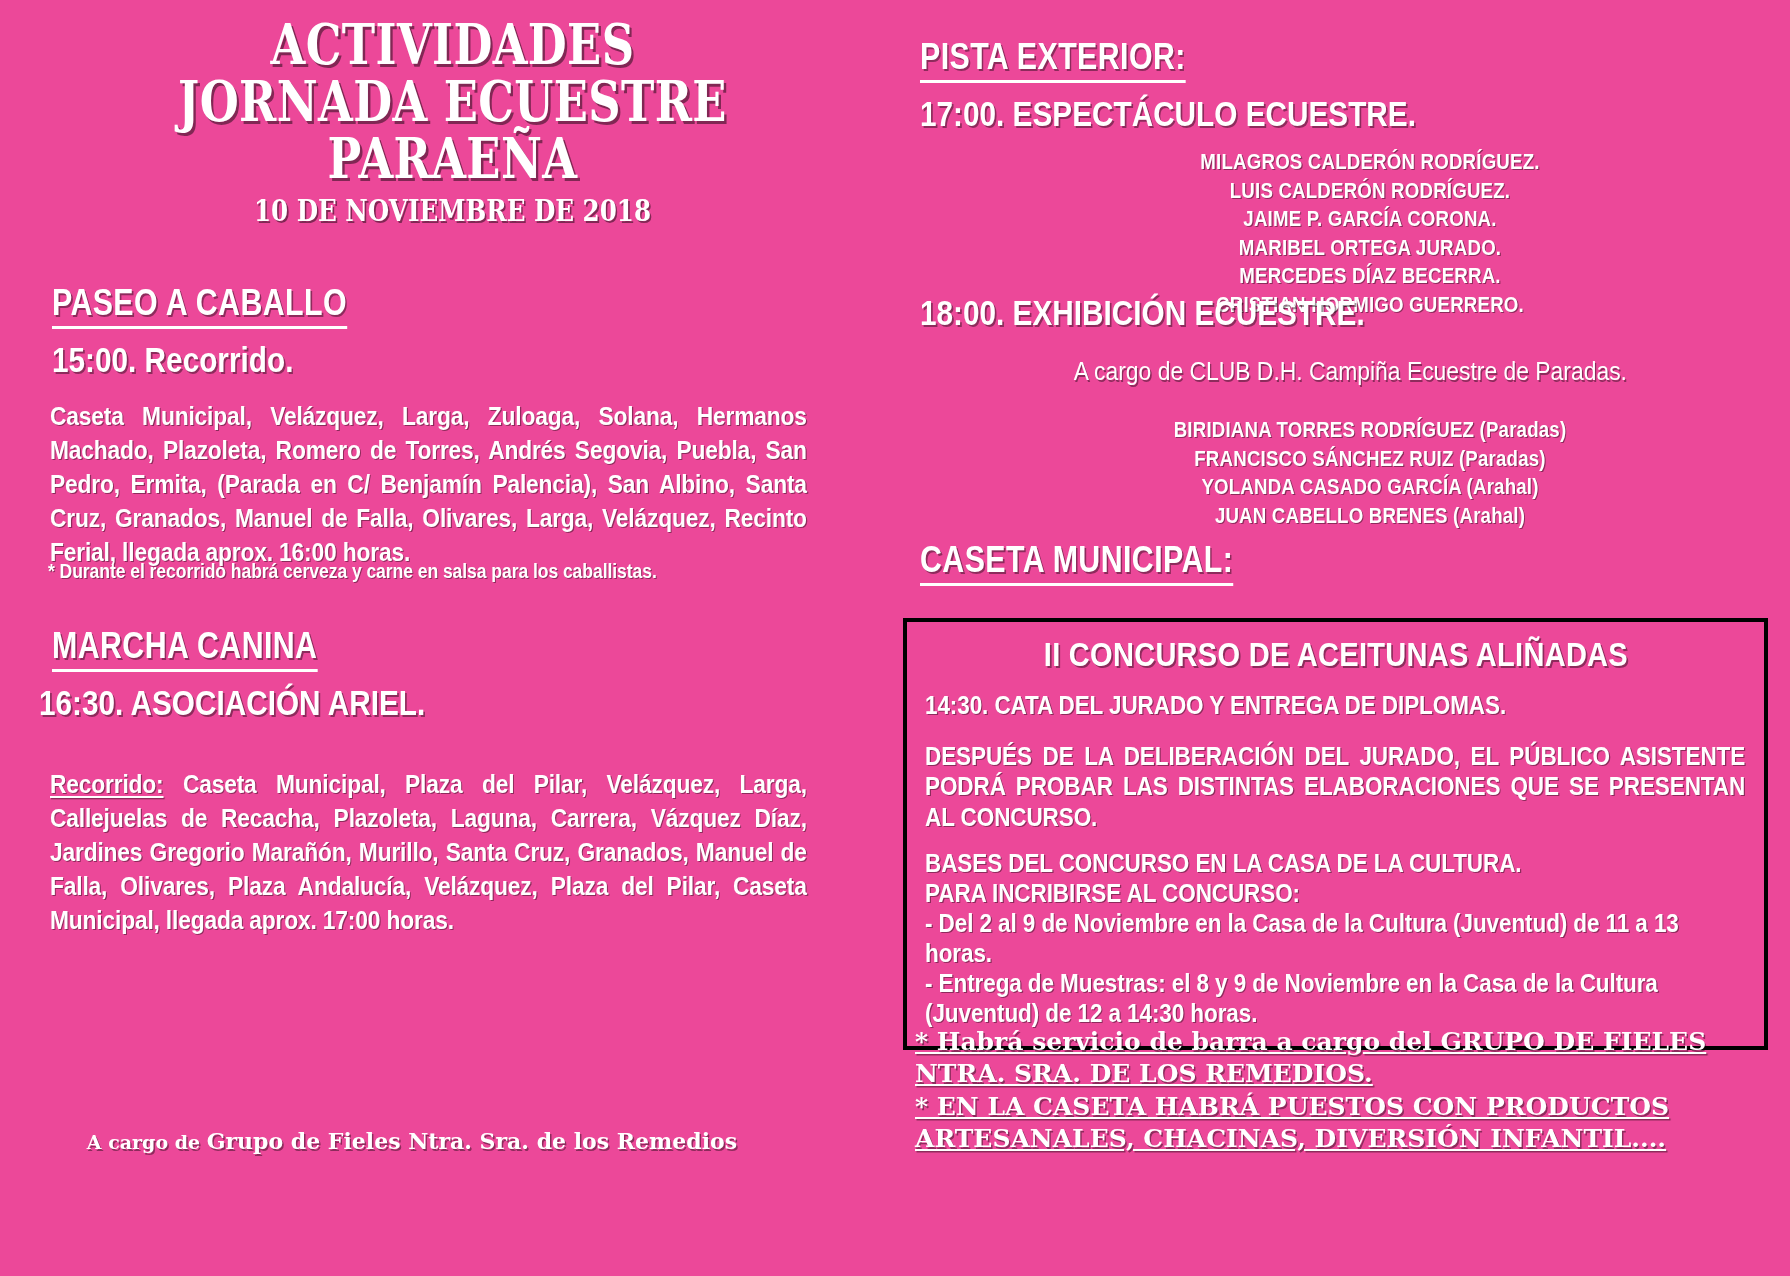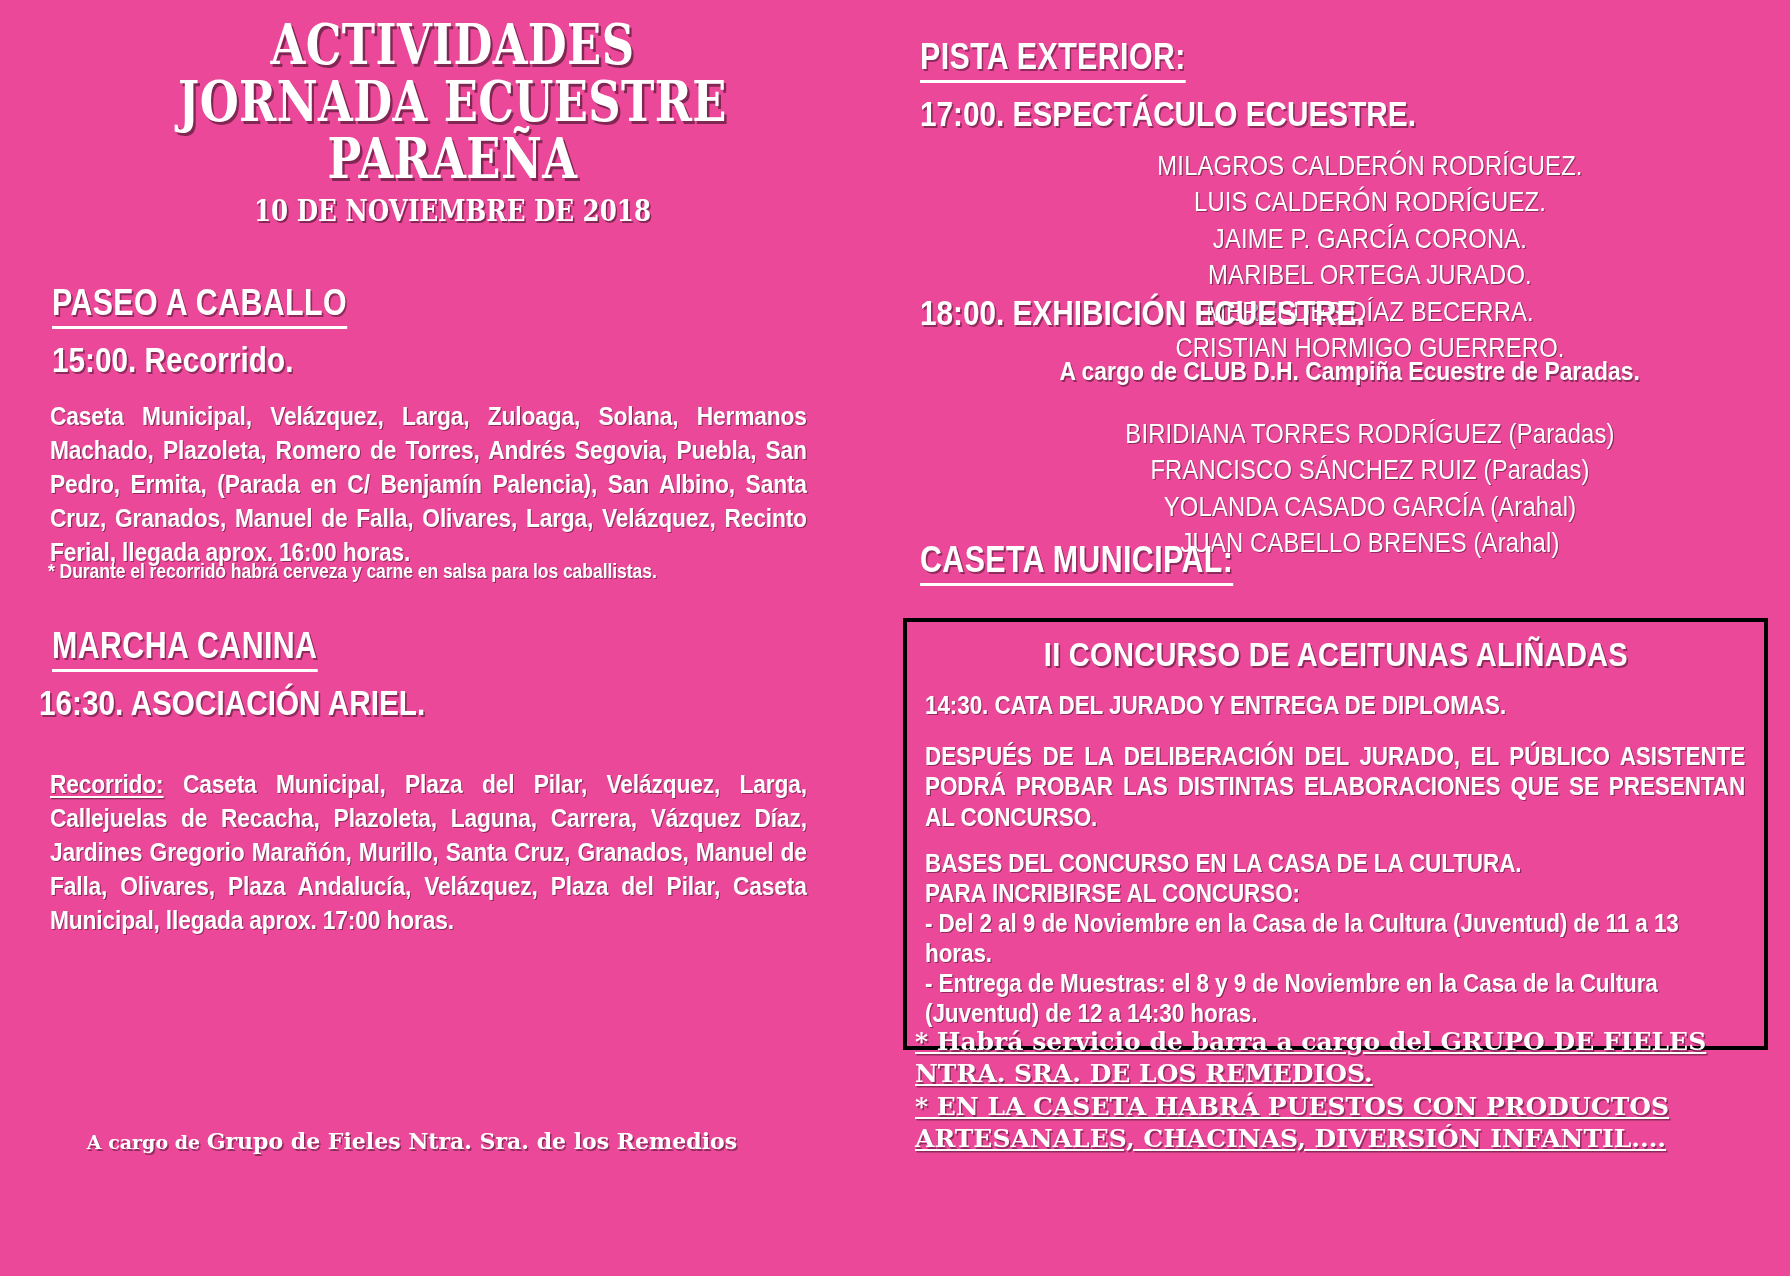--- a/index.html
+++ b/index.html
@@ -85,32 +85,32 @@
     letter-spacing:-0.1px;
     text-shadow:1.2px 1.2px 0 rgba(0,0,0,0.40);
     transform:scaleX(0.88);
     transform-origin:left center;
     white-space:nowrap;
   }
 
   .name-list {
     text-align:center;
     font-family:"Liberation Sans", sans-serif;
-    font-weight:normal;
-    font-size:28px;
+    font-weight:bold;
+    font-size:22px;
     line-height:1.30;
     letter-spacing:0.2px;
     text-shadow:1.3px 1.3px 0 rgba(0,0,0,0.40);
   }
   .name-list div { transform:scaleX(0.85); }
 
   .acargo {
     text-align:center;
     font-family:"Liberation Sans", sans-serif;
-    font-weight:bold;
+    font-weight:normal;
     font-size:26px;
     text-shadow:1.5px 1.5px 0 rgba(0,0,0,0.40);
   }
   .acargo span { display:inline-block; transform:scaleX(0.88); }
 
   .bunuelos-sub {
     text-align:center;
     font-family:"DejaVu Serif", serif;
     font-weight:bold;
     font-size:22px;

